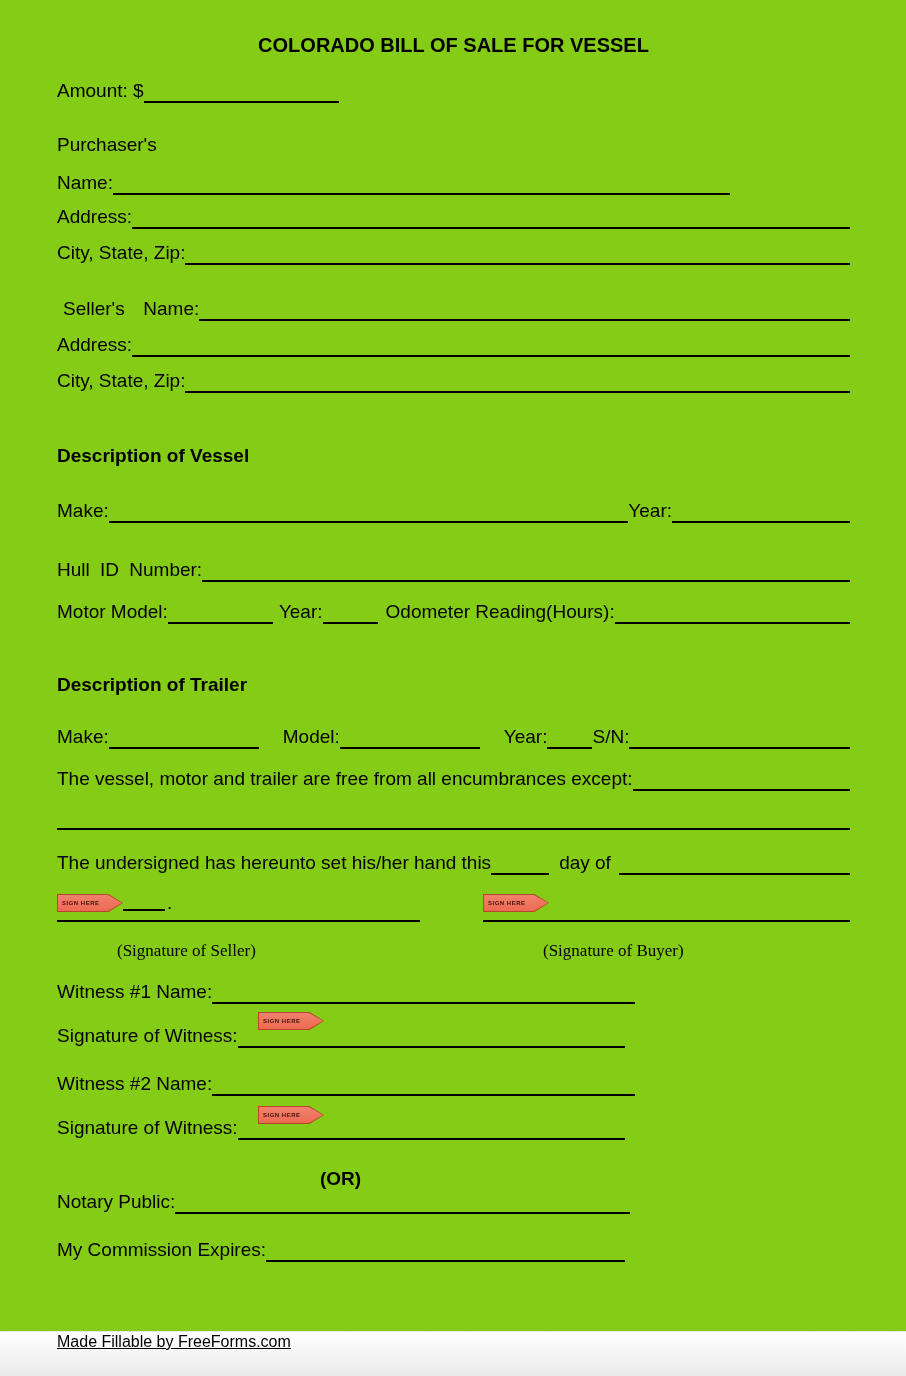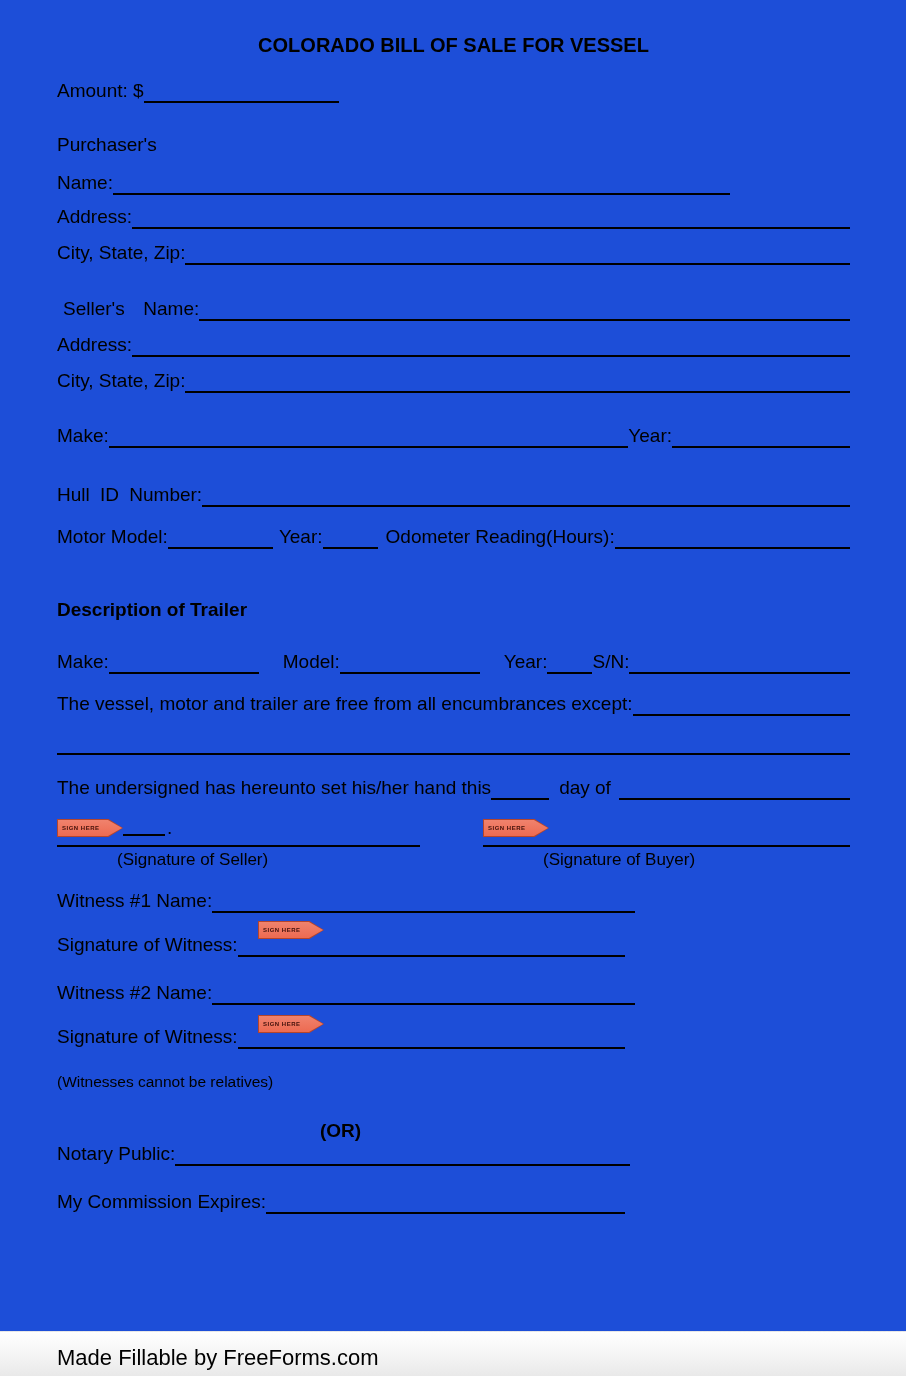--- a/index.html
+++ b/index.html
@@ -1,19 +1,19 @@
 <!DOCTYPE html>
 <html><head>
 <meta charset="utf-8">
 <style>
   html,body{margin:0;padding:0;background:#ffffff;}
   .page{
     position:relative;
     width:906px;height:1376px;
-    background:#1d4ed8;
+    background:#84cc16;
     font-family:"Liberation Sans","DejaVu Sans",sans-serif;
     color:#000;
     font-size:19px;
     overflow:hidden;
   }
   .content{padding:0 56px 0 57px;}
   .row{display:flex;align-items:center;}
   .lbl{white-space:pre;line-height:24px;flex:0 0 auto;}
   .blank{border-bottom:2px solid #000;height:21px;flex:0 0 auto;}
   .blank.flex{flex:1 1 auto;}
@@ -55,21 +55,21 @@
   .undersigned-row .day-blank{width:58px;}
   .undersigned-row .dayof-lbl{padding-left:10px;padding-right:8px;}
   
   .sigblock{margin-top:17px;display:flex;justify-content:space-between;}
   .sigcol-a{width:363px;}
   .sigcol-b{width:367px;}
   .tagrow{display:flex;align-items:flex-end;height:20px;}
   .tagrow .short-blank{width:42px;height:0;border-bottom:2px solid #000;margin-bottom:1px;}
   .tagrow .period{line-height:18px;padding-left:2px;}
   .sigline{margin-top:8px;border-bottom:2px solid #000;height:0;}
-  .caption{margin-top:2px;font-size:17px;line-height:22px;padding-left:60px;}
+  .caption{margin-top:18px;font-size:17px;line-height:22px;padding-left:60px;font-family:Liberation Serif, serif;}
   
   .sign-tag{position:relative;display:inline-block;width:66px;height:18px;flex:0 0 auto;}
   .sign-tag::before{content:"";position:absolute;left:0;top:0;width:100%;height:100%;
     background:#b5452c;clip-path:polygon(0 0,78% 0,100% 50%,78% 100%,0 100%);}
   .sign-tag-inner{position:absolute;left:1px;top:1px;width:64px;height:16px;
     background:linear-gradient(#f0826d,#ed6a51);
     clip-path:polygon(0 0,78% 0,100% 50%,78% 100%,0 100%);
     font-size:6px;font-weight:bold;color:#40100a;line-height:16px;
     padding-left:4px;letter-spacing:.5px;white-space:nowrap;overflow:hidden;box-sizing:border-box;}
   .tag-anchor{position:relative;height:0;}
@@ -80,21 +80,21 @@
   .w2-row{margin-top:24px;margin-right:215px;}
   .sigw2-row{margin-top:20px;margin-right:225px;}
   .note{margin-top:23px;font-size:15.5px;line-height:20px;}
   .or{margin-top:28px;font-weight:bold;line-height:22px;margin-left:263px;width:fit-content;}
   .notary-row{margin-top:0;margin-right:220px;}
   .comm-row{margin-top:24px;margin-right:225px;}
   
   .footer{position:absolute;left:0;right:0;bottom:0;height:44px;
     background:linear-gradient(to bottom,#ffffff 0%,#f7f7f7 40%,#e9e9e9 100%);
     border-top:1px dashed #e6e6e6;}
-  .footer-text{position:absolute;left:57px;top:16px;font-size:22px;line-height:20px;}
+  .footer-text{position:absolute;left:57px;top:0;font-size:16px;line-height:20px;text-decoration:underline;}
 </style>
 </head>
 <body>
 
 <div class="page">
   <div class="content">
 
     <div class="title">COLORADO BILL OF SALE FOR VESSEL</div>
 
     <div class="row amount-row">
@@ -127,20 +127,21 @@
     <div class="row saddr-row">
       <span class="lbl">Address:</span>
       <div class="blank flex"></div>
     </div>
 
     <div class="row scity-row">
       <span class="lbl">City, State, Zip:</span>
       <div class="blank flex"></div>
     </div>
 
+    <div class="section-heading vessel-heading">Description of Vessel</div>
 
     <div class="row makeyear-row">
       <span class="lbl">Make:</span>
       <div class="blank flex"></div>
       <span class="lbl">Year:</span>
       <div class="blank year-blank"></div>
     </div>
 
     <div class="row hull-row">
       <span class="lbl">Hull ID Number:</span>
@@ -232,21 +233,20 @@
       <span class="sign-tag" style="top:10px;">
           <span class="sign-tag-inner">SIGN HERE</span>
         </span>
     </div>
 
     <div class="row sigw2-row">
       <span class="lbl">Signature of Witness:</span>
       <div class="blank flex"></div>
     </div>
 
-    <div class="note">(Witnesses cannot be relatives)</div>
 
     <div class="or">(OR)</div>
 
     <div class="row notary-row">
       <span class="lbl">Notary Public:</span>
       <div class="blank flex"></div>
     </div>
 
     <div class="row comm-row">
       <span class="lbl">My Commission Expires:</span>

